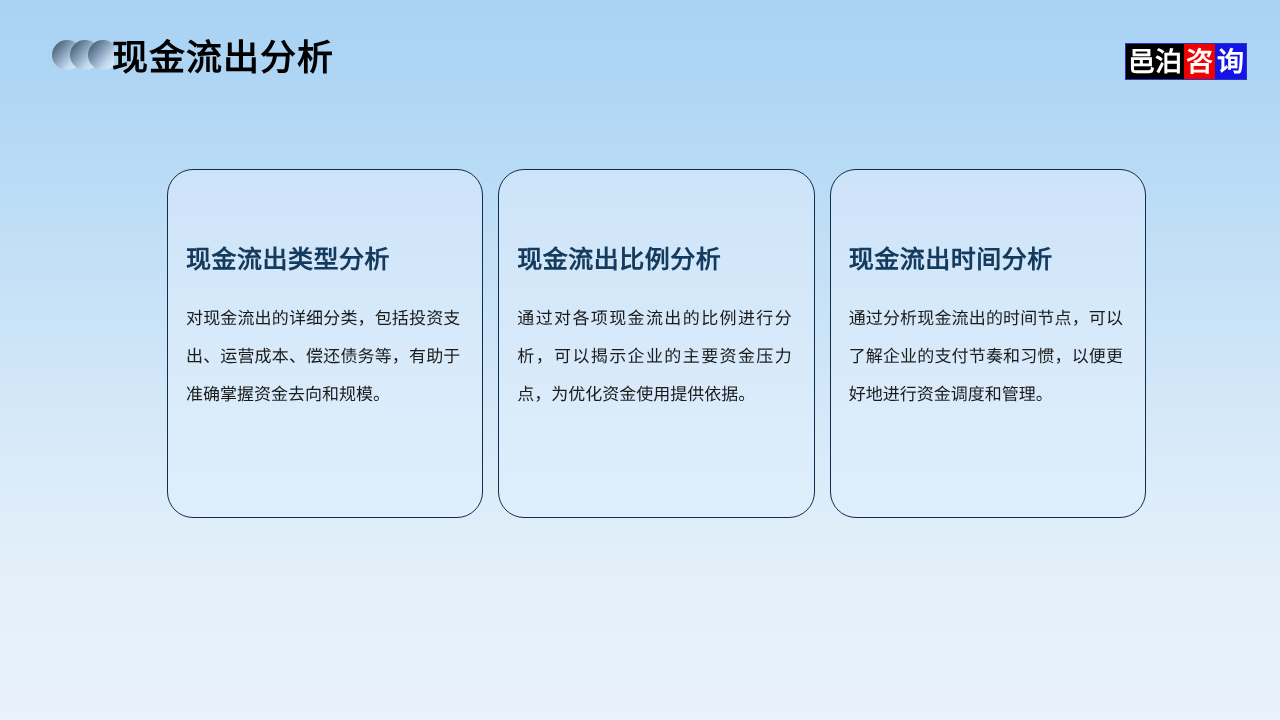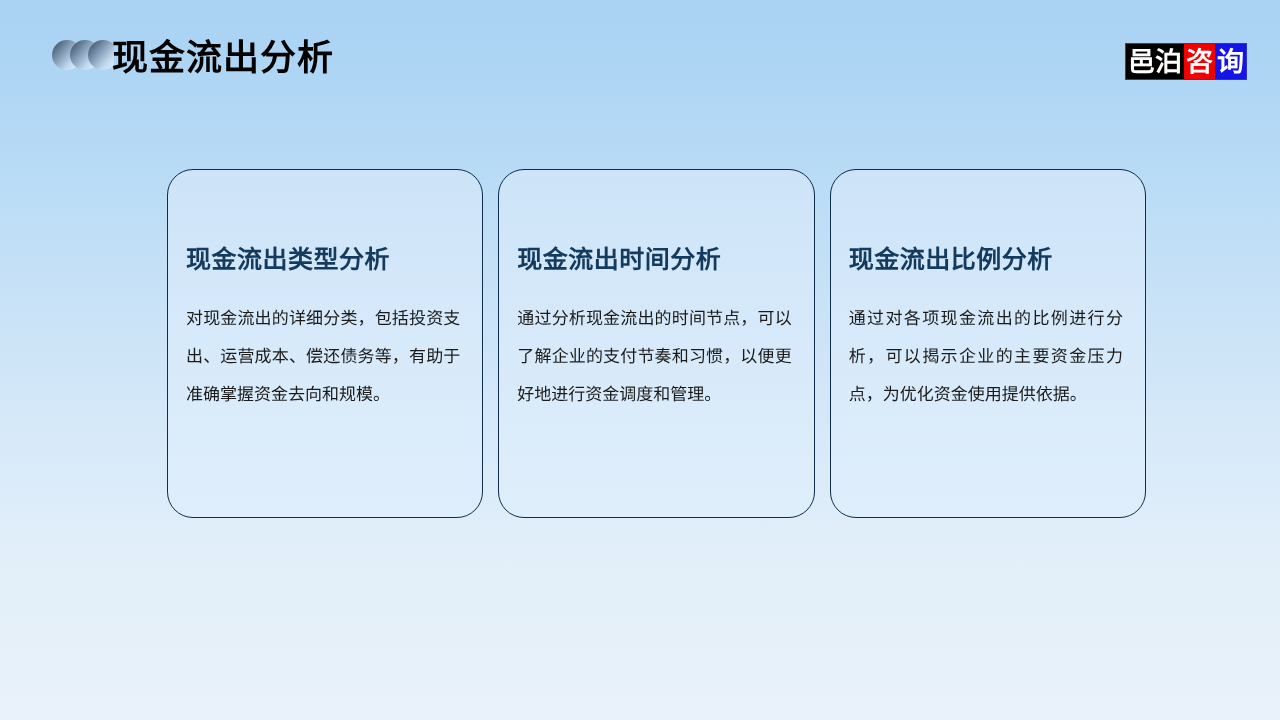--- a/index.html
+++ b/index.html
@@ -165,24 +165,24 @@
   </div>
 
   <div class="cards">
 
     <div class="card">
       <div class="card-title">现金流出类型分析</div>
       <div class="card-body">对现金流出的详细分类，包括投资支出、运营成本、偿还债务等，有助于准确掌握资金去向和规模。</div>
     </div>
 
     <div class="card">
-      <div class="card-title">现金流出时间分析</div>
-      <div class="card-body">通过分析现金流出的时间节点，可以了解企业的支付节奏和习惯，以便更好地进行资金调度和管理。</div>
+      <div class="card-title">现金流出比例分析</div>
+      <div class="card-body">通过对各项现金流出的比例进行分析，可以揭示企业的主要资金压力点，为优化资金使用提供依据。</div>
     </div>
 
     <div class="card">
-      <div class="card-title">现金流出比例分析</div>
-      <div class="card-body">通过对各项现金流出的比例进行分析，可以揭示企业的主要资金压力点，为优化资金使用提供依据。</div>
+      <div class="card-title">现金流出时间分析</div>
+      <div class="card-body">通过分析现金流出的时间节点，可以了解企业的支付节奏和习惯，以便更好地进行资金调度和管理。</div>
     </div>
 
   </div>
 
 </div>
 
 </body></html>

